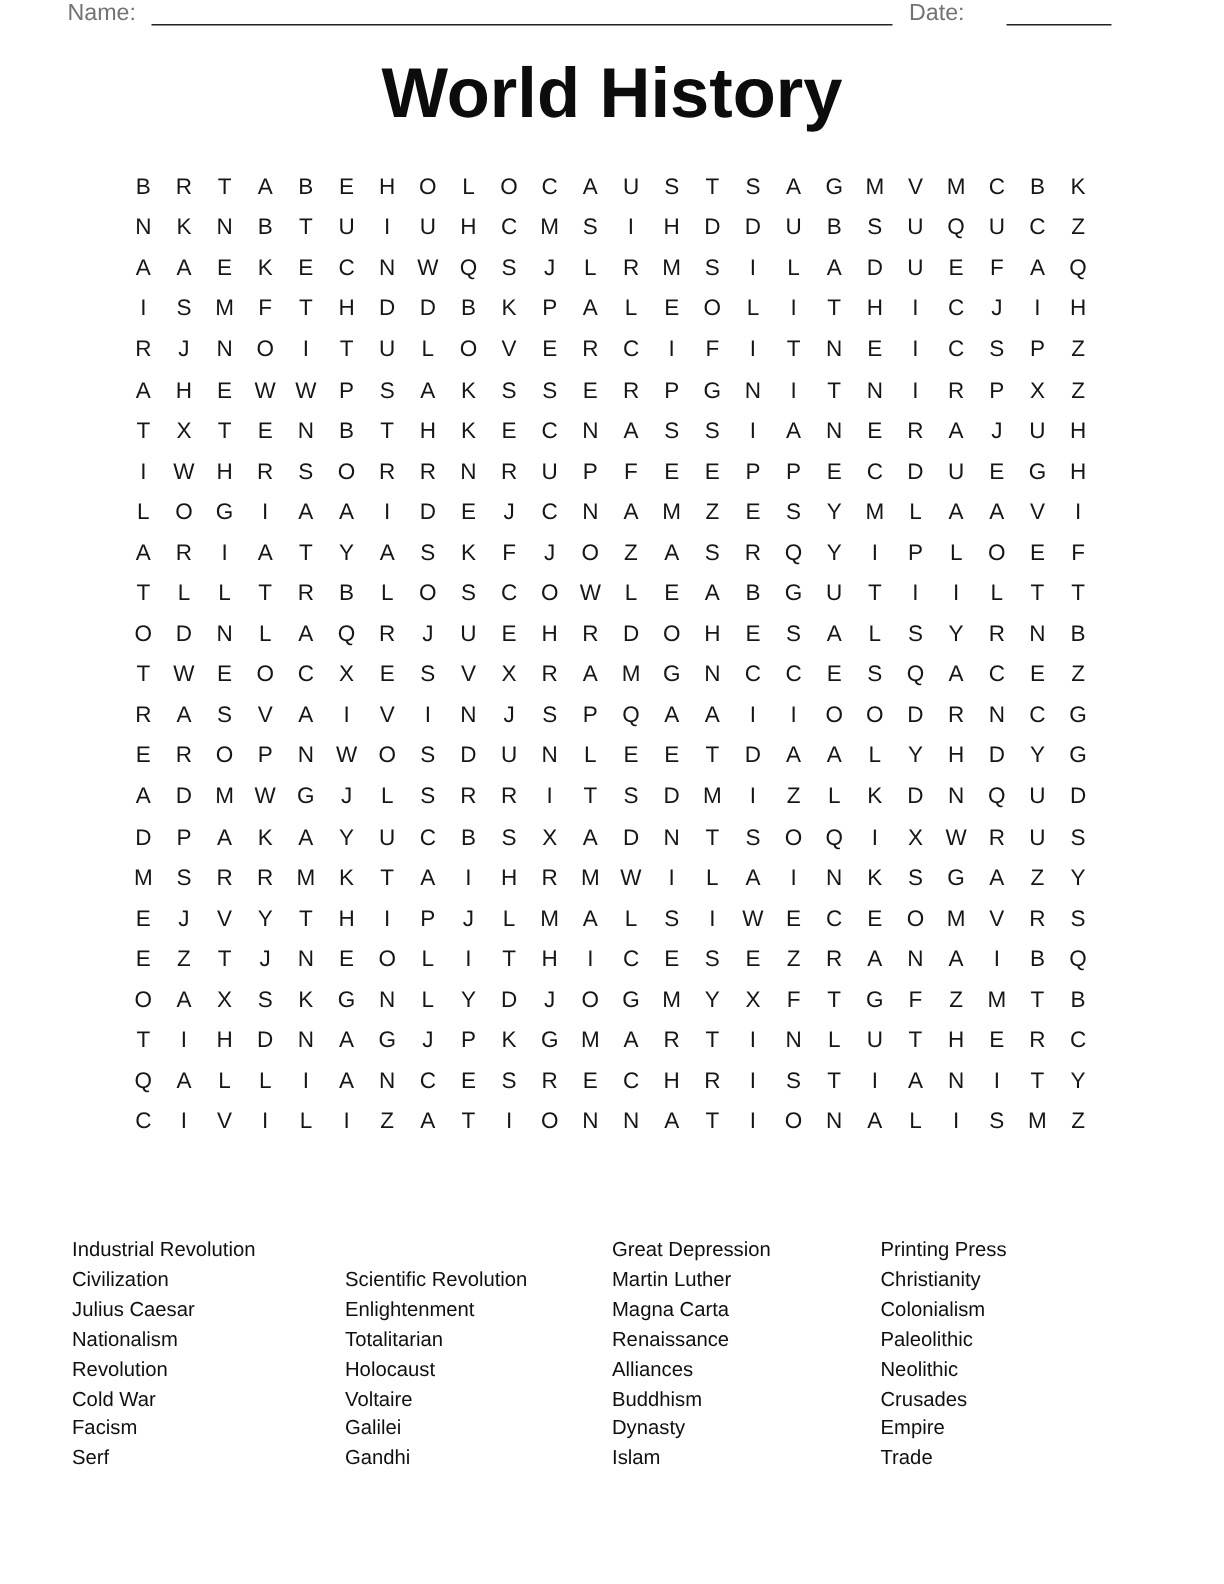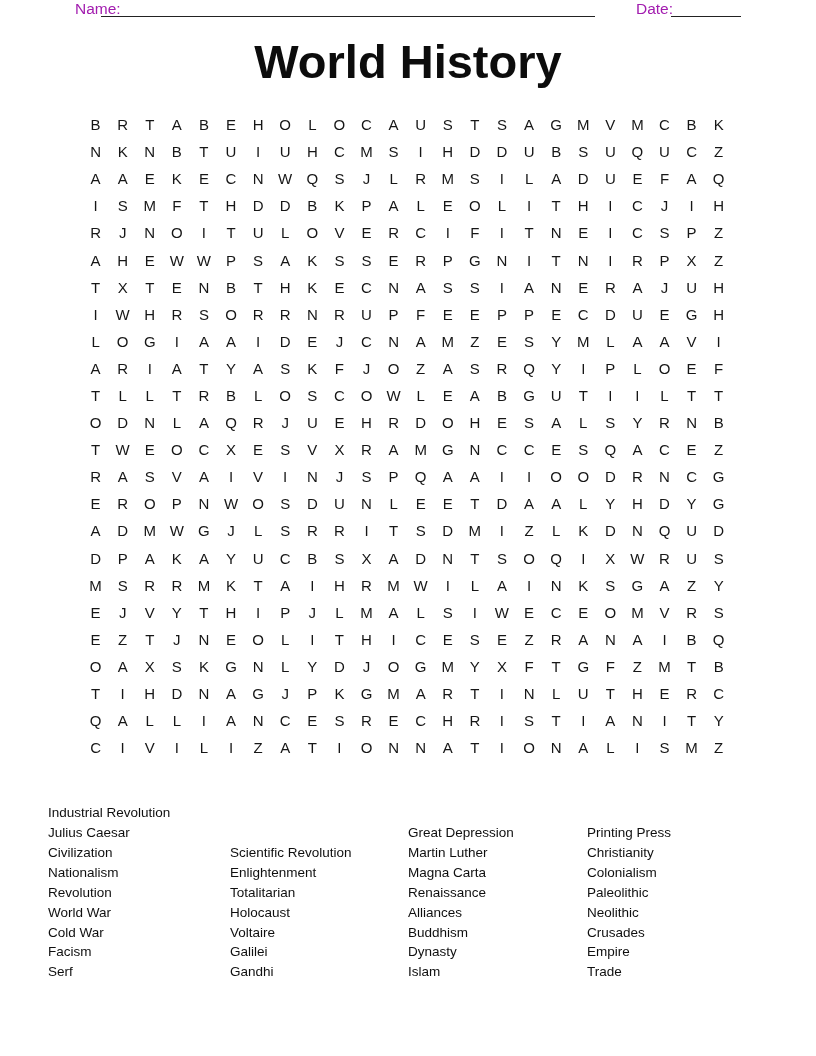--- a/index.html
+++ b/index.html
@@ -5,21 +5,21 @@
   html, body { margin: 0; padding: 0; }
   body {
     width: 816px; height: 1056px;
     background: #ffffff;
     font-family: "Liberation Sans", sans-serif;
     color: #000000;
   }
   .page { position: relative; width: 816px; height: 1056px; background: #ffffff; overflow: hidden; }
 
   
-  .hdr-label { position: absolute; top: 0px; font-size: 15.5px; color: #a21caf; margin-left: 30px; }
+  .hdr-label { position: absolute; top: 0px; font-size: 15.5px; color: #737373; }
   .name-label { left: 45px; }
   .date-label { left: 606px; }
   .blank-line { position: absolute; top: 16px; border-bottom: 1.6px solid #222; height: 0; }
   .name-line { left: 101px; width: 494px; }
   .date-line { left: 671px; width: 70px; }
 
   
   .title {
     position: absolute; top: 34px; left: 0; width: 816px;
     text-align: center;
@@ -636,25 +636,24 @@
       <div class="cell">L</div>
       <div class="cell">I</div>
       <div class="cell">S</div>
       <div class="cell">M</div>
       <div class="cell">Z</div>
     </div>
 
   <div class="word-bank">
       <div class="wb-col wb-col-0">
         <div class="word">Industrial Revolution</div>
+        <div class="word">Civilization</div>
         <div class="word">Julius Caesar</div>
-        <div class="word">Civilization</div>
         <div class="word">Nationalism</div>
         <div class="word">Revolution</div>
-        <div class="word">World War</div>
         <div class="word">Cold War</div>
         <div class="word">Facism</div>
         <div class="word">Serf</div>
       </div>
       <div class="wb-col wb-col-1">
         <div class="word">Scientific Revolution</div>
         <div class="word">Enlightenment</div>
         <div class="word">Totalitarian</div>
         <div class="word">Holocaust</div>
         <div class="word">Voltaire</div>

